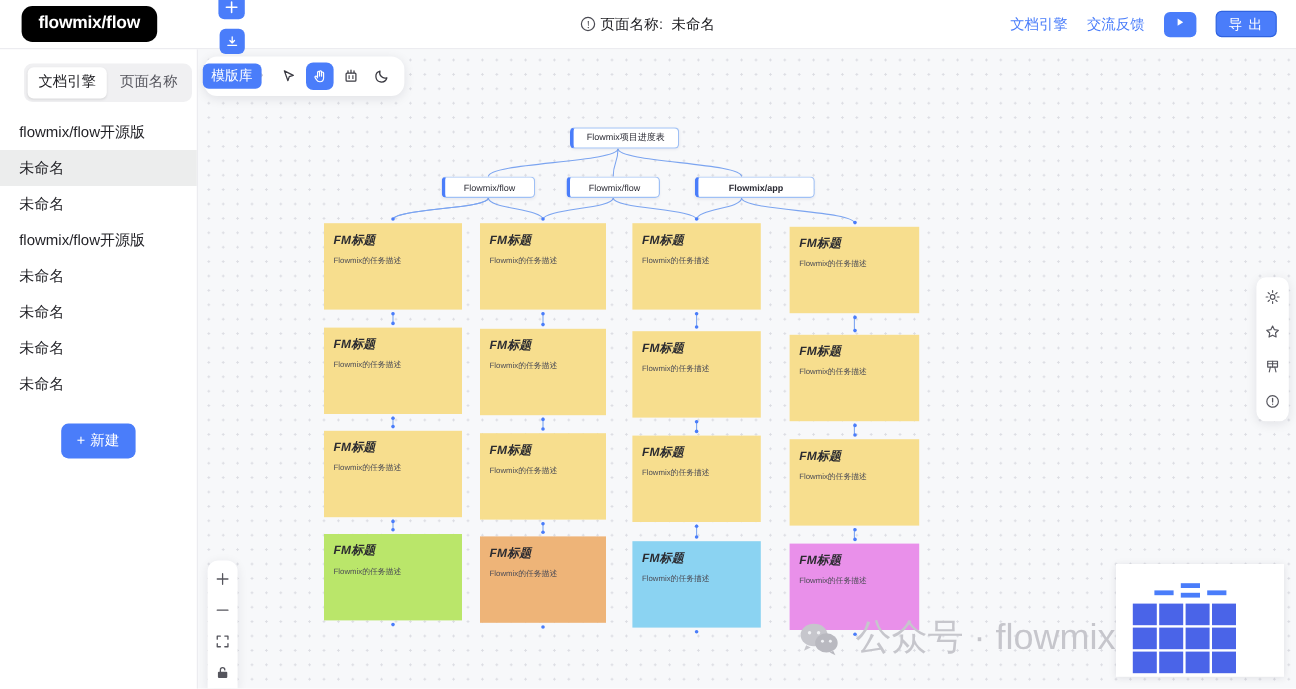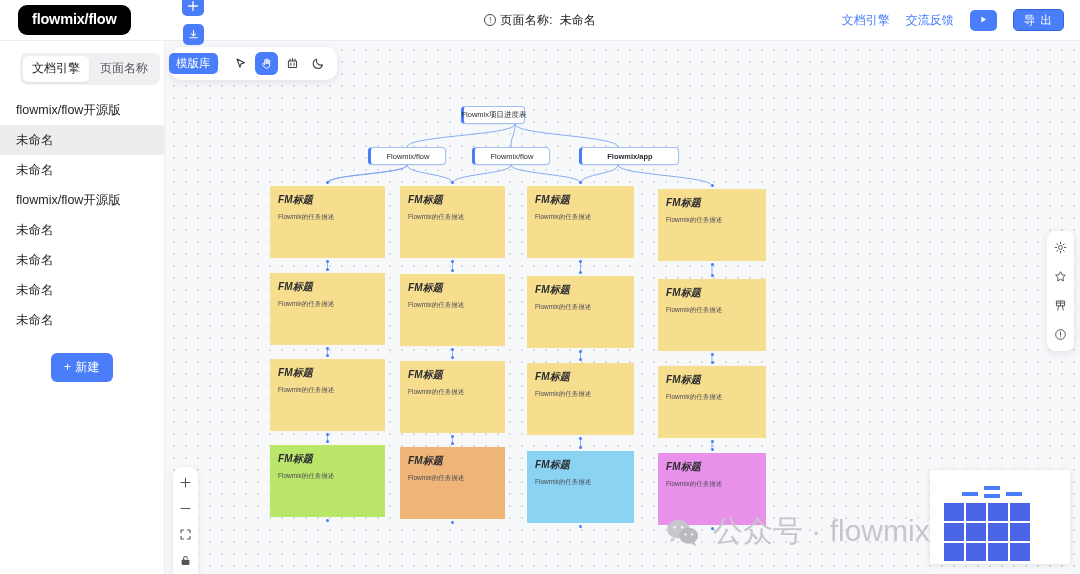--- a/index.html
+++ b/index.html
@@ -402,21 +402,21 @@
         <button class="tb-btn">
           <span>
             <svg width="13" height="13" viewBox="0 0 14 14" fill="none">
               <path d="M11.2 8.4A4.8 4.8 0 0 1 5 2.4a5 5 0 1 0 6.2 6z" stroke="currentColor" stroke-width="1.15" stroke-linejoin="round"></path>
             </svg>
           </span>
         </button>
       </div>
 
       <div id="flow-layer">
-          <div class="node" style="left: 296px; top: 65px; width: 64px; height: 18px;">
+          <div class="node" style="left: 310px; top: 65px; width: 91px; height: 18px;">
             <span>Flowmix项目进度表</span>
           </div>
           <div class="node" style="left: 203px; top: 106px; width: 78px; height: 18px;">
             <span>Flowmix/flow</span>
           </div>
           <div class="node" style="left: 307px; top: 106px; width: 78px; height: 18px;">
             <span>Flowmix/flow</span>
           </div>
           <div class="node" style="left: 414px; top: 106px; width: 100px; height: 18px; font-weight: bold;">
             <span>Flowmix/app</span>

